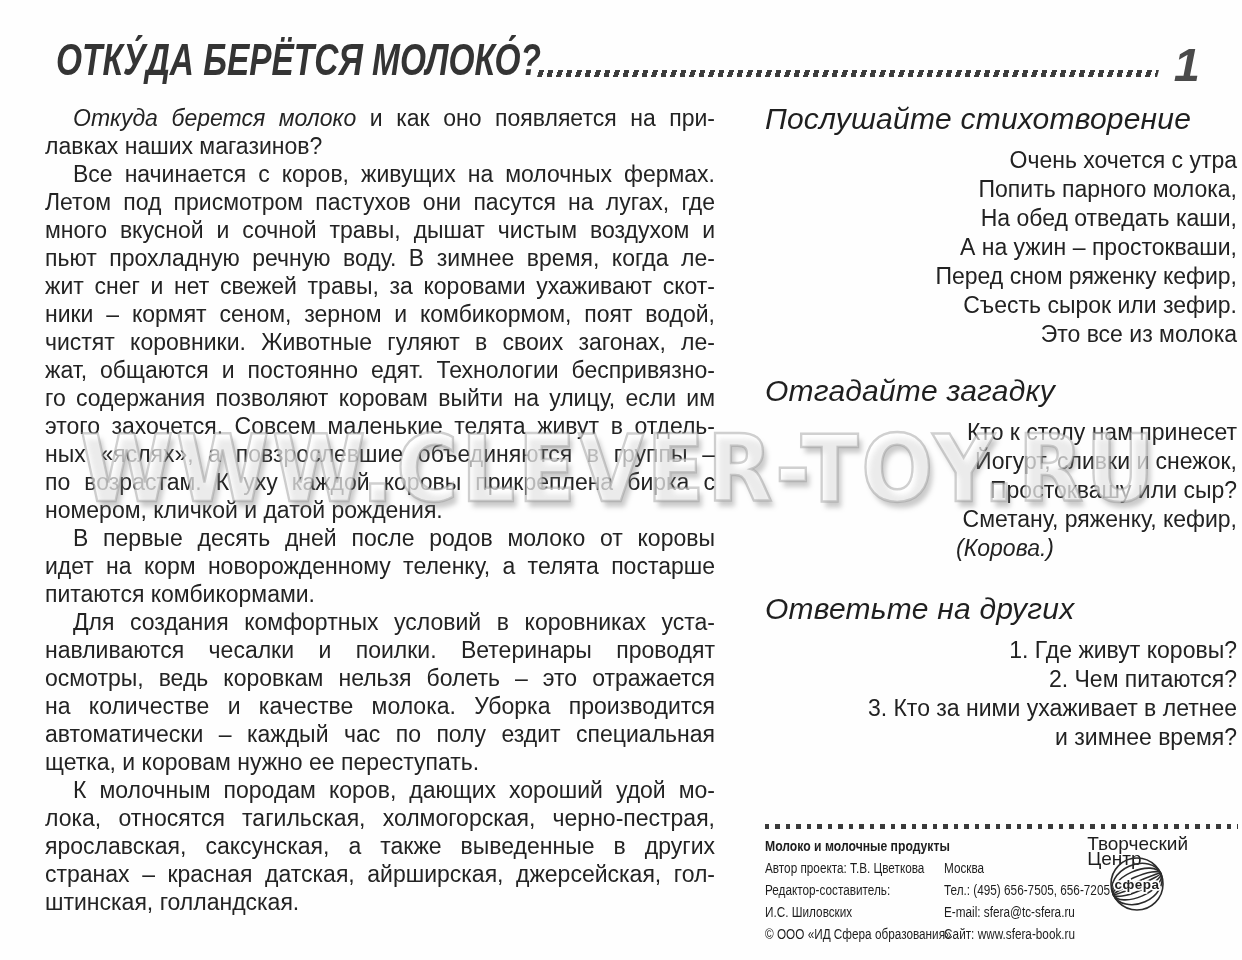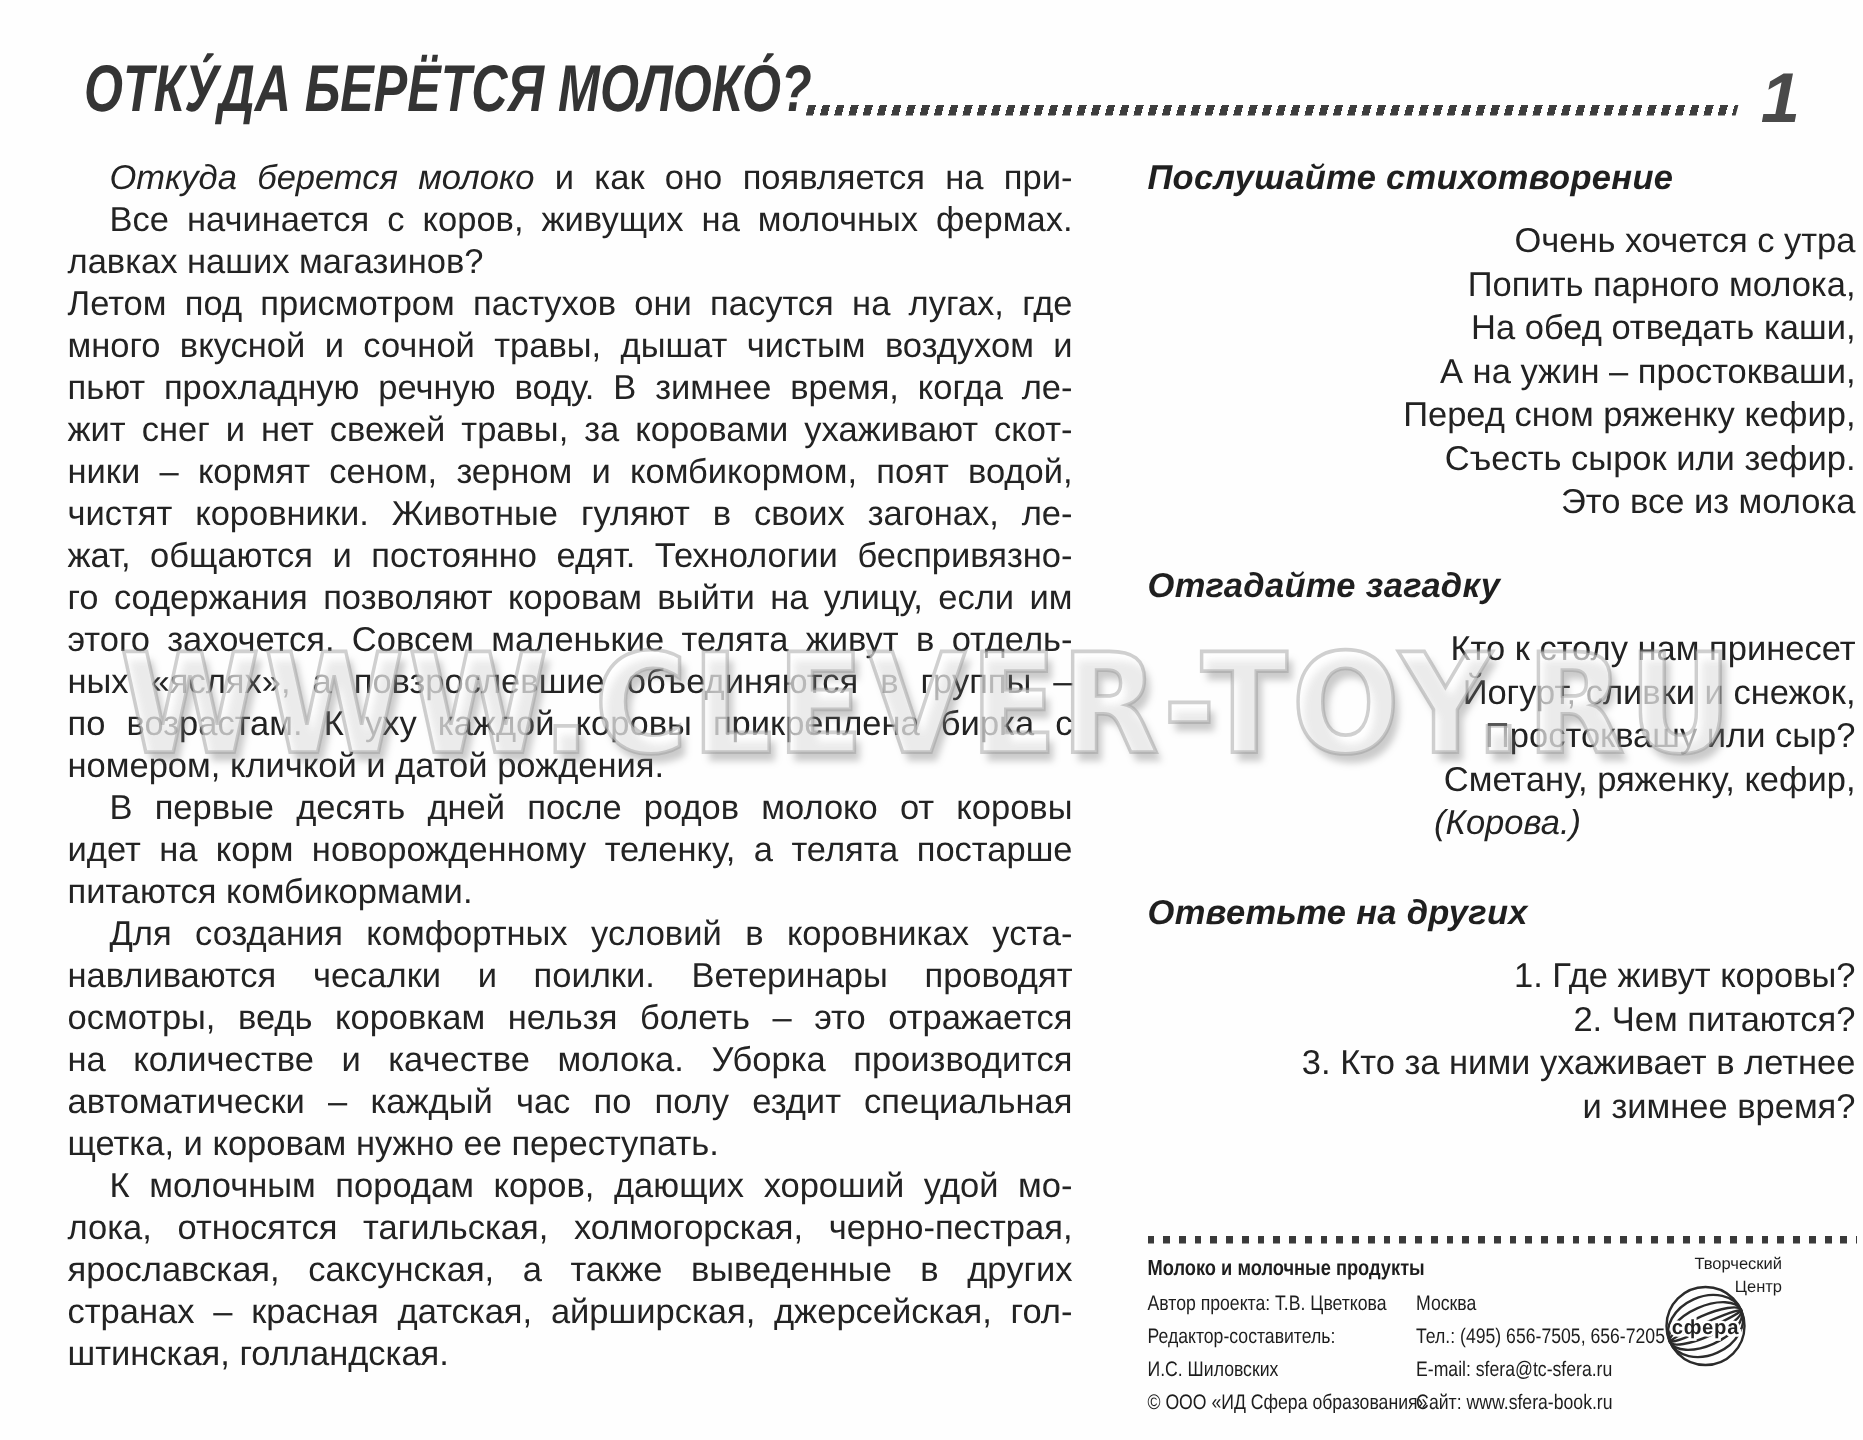--- a/index.html
+++ b/index.html
@@ -18,38 +18,38 @@
 
   
   .article{position:absolute;left:45px;top:104px;width:670px;font-size:23px;line-height:28px;color:#232323;}
   .bl{height:28px;overflow:visible;white-space:nowrap0;}
   .just{text-align:justify;text-align-last:justify;}
   .last{text-align:left;text-align-last:left;}
   .ind{text-indent:28px;}
 
   
   .right{position:absolute;left:765px;top:104px;width:472px;font-size:23px;line-height:29px;color:#222;}
-  .right h2{font-size:23px;font-weight:bold;font-style:italic;margin:0 0 13px 0;color:#1f1f1f;letter-spacing:0.2px;}
+  .right h2{font-size:30px;font-weight:normal;font-style:italic;margin:0 0 13px 0;color:#1f1f1f;letter-spacing:0.2px;}
   .sec-gap1{margin-top:27px !important;}
   .sec-gap2{margin-top:31px !important;}
   .rl{height:29px;text-align:right;}
   .cont{padding-left:33px;}
   .answer{font-style:italic;height:29px;text-align:right;padding-right:183px;}
 
   
   .footer{position:absolute;left:765px;top:824px;width:473px;height:130px;font-size:14px;color:#1d1d1d;}
   .fdots{height:5px;background:repeating-linear-gradient(90deg,#3a3a3a 0 4.5px,transparent 4.5px 10.5px);}
   .series{margin-top:9px;font-weight:bold;font-size:14.5px;white-space:nowrap;
           transform:scaleX(0.84);transform-origin:left;}
   .frow{position:relative;margin-top:3px;height:100px;}
   .fcol{line-height:22px;white-space:nowrap;transform:scaleX(0.84);transform-origin:left top;}
   #f-left{position:absolute;left:0;top:0;width:215px;}
   #f-right{position:absolute;left:179px;top:0;}
   .flogo{position:absolute;left:330px;top:12px;width:143px;height:110px;}
-  .logo-label{position:absolute;right:50px;top:0;text-align:right;font-size:11px;line-height:15px;color:#1d1d1d;}
+  .logo-label{position:absolute;right:50px;top:0;font-size:19px;line-height:15px;color:#1d1d1d;}
   .logo-label span{display:block;}
   .globe{position:absolute;left:12px;top:18px;}
 
   
   .watermark{position:absolute;left:80px;top:416px;z-index:5;white-space:nowrap;
              font-family:"DejaVu Sans",sans-serif;font-weight:bold;font-size:92px;letter-spacing:3px;
              color:rgba(255,255,255,0.62);
              -webkit-text-stroke:2.5px rgba(150,150,150,0.45);
              text-shadow:4px 6px 5px rgba(125,125,125,0.40);
              transform:scaleX(0.92);transform-origin:left;pointer-events:none;}
@@ -62,22 +62,22 @@
   <header class="title-row">
     <div class="title-wrap">
       <span class="title">ОТКУ́ДА БЕРЁТСЯ МОЛОКО́?</span>
     </div>
     <div class="dots"></div>
     <span class="pagenum">1</span>
   </header>
 
   <main class="article" id="article">
       <div class="bl ind just"><i>Откуда берется молоко</i> и как оно появляется на при-</div>
+      <div class="bl last">лавках наших магазинов?</div>
       <div class="bl ind just">Все начинается с коров, живущих на молочных фермах.</div>
-      <div class="bl last">лавках наших магазинов?</div>
       <div class="bl just">Летом под присмотром пастухов они пасутся на лугах, где</div>
       <div class="bl just">много вкусной и сочной травы, дышат чистым воздухом и</div>
       <div class="bl just">пьют прохладную речную воду. В зимнее время, когда ле-</div>
       <div class="bl just">жит снег и нет свежей травы, за коровами ухаживают скот-</div>
       <div class="bl just">ники – кормят сеном, зерном и комбикормом, поят водой,</div>
       <div class="bl just">чистят коровники. Животные гуляют в своих загонах, ле-</div>
       <div class="bl just">жат, общаются и постоянно едят. Технологии беспривязно-</div>
       <div class="bl just">го содержания позволяют коровам выйти на улицу, если им</div>
       <div class="bl just">этого захочется. Совсем маленькие телята живут в отдель-</div>
       <div class="bl just">ных «яслях», а повзрослевшие объединяются в группы –</div>

